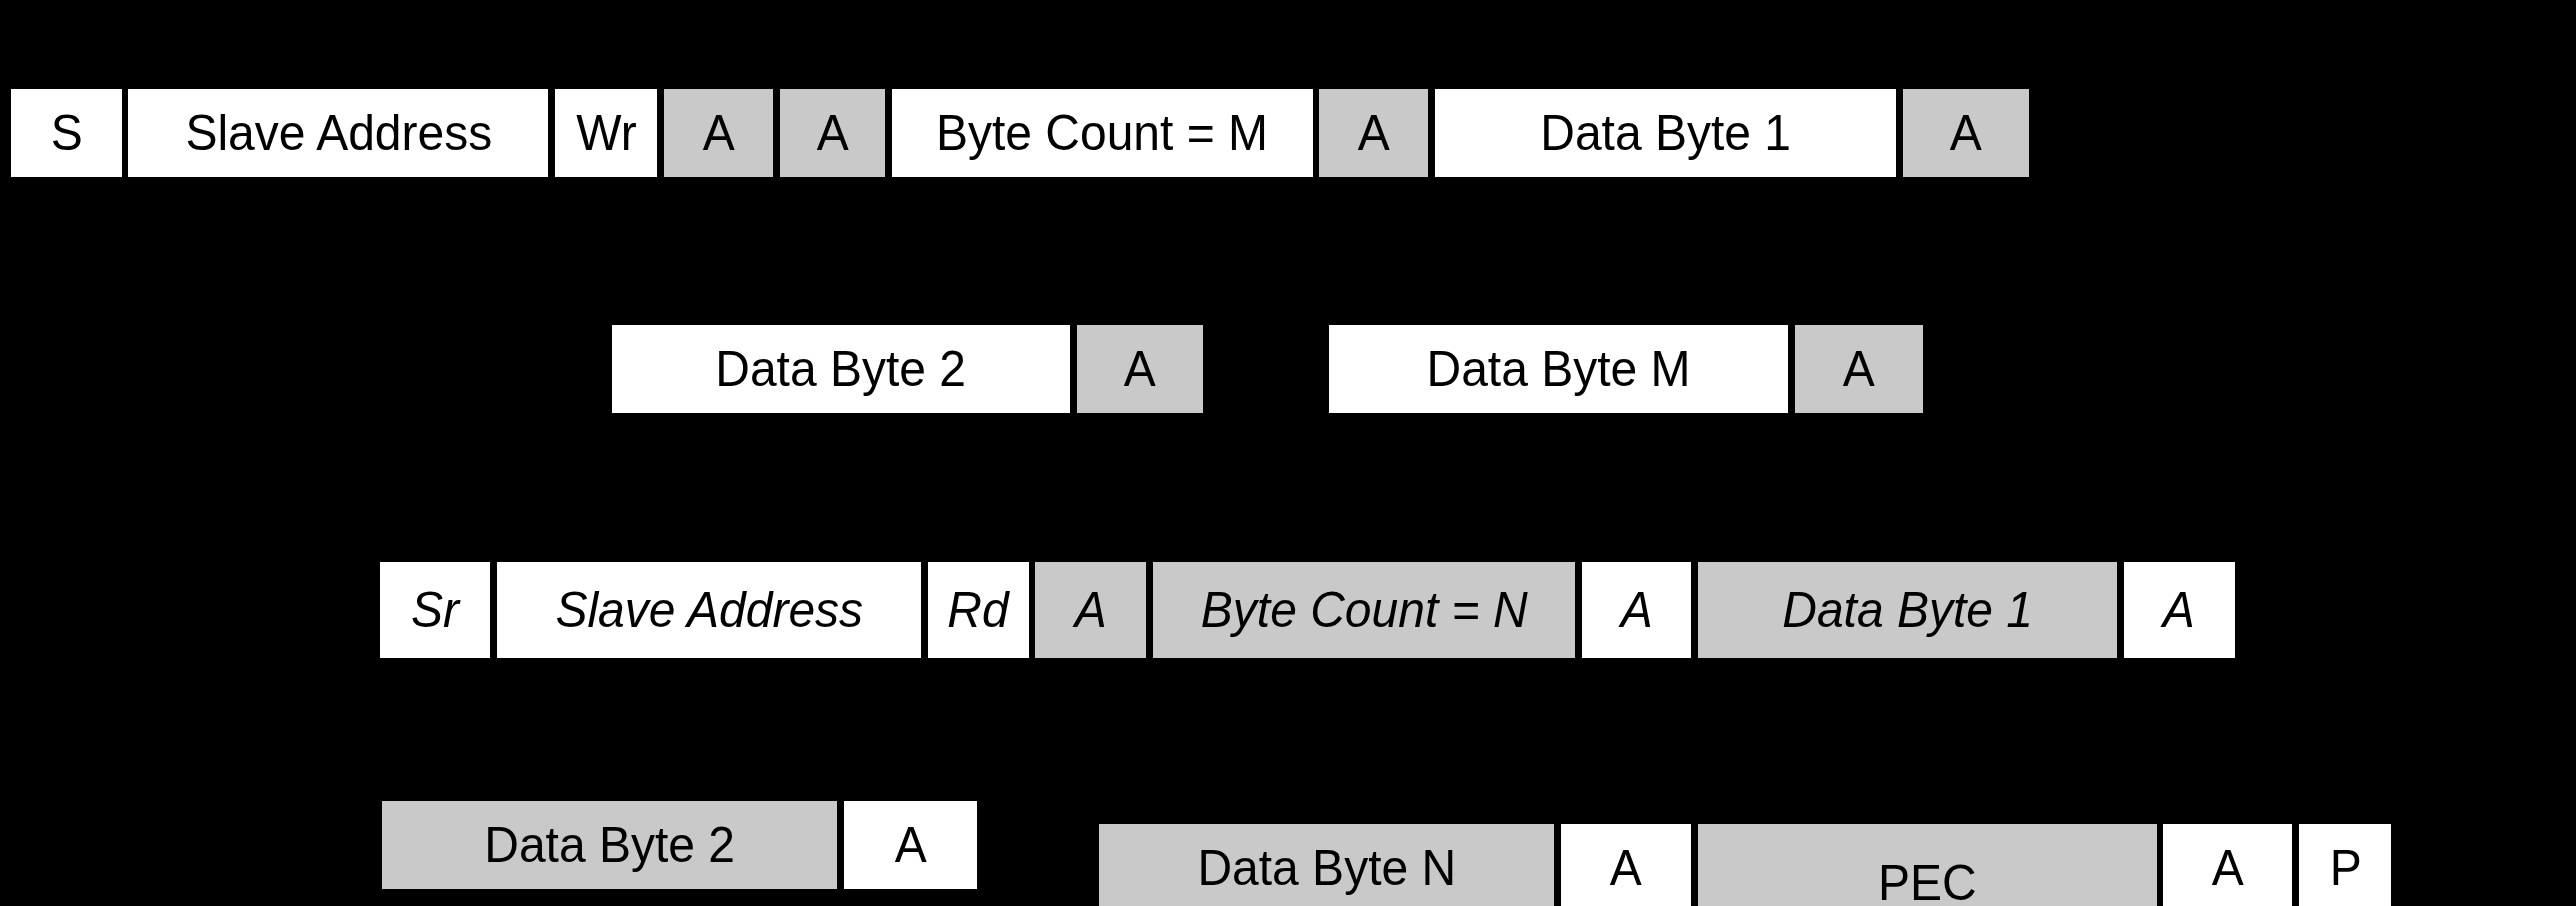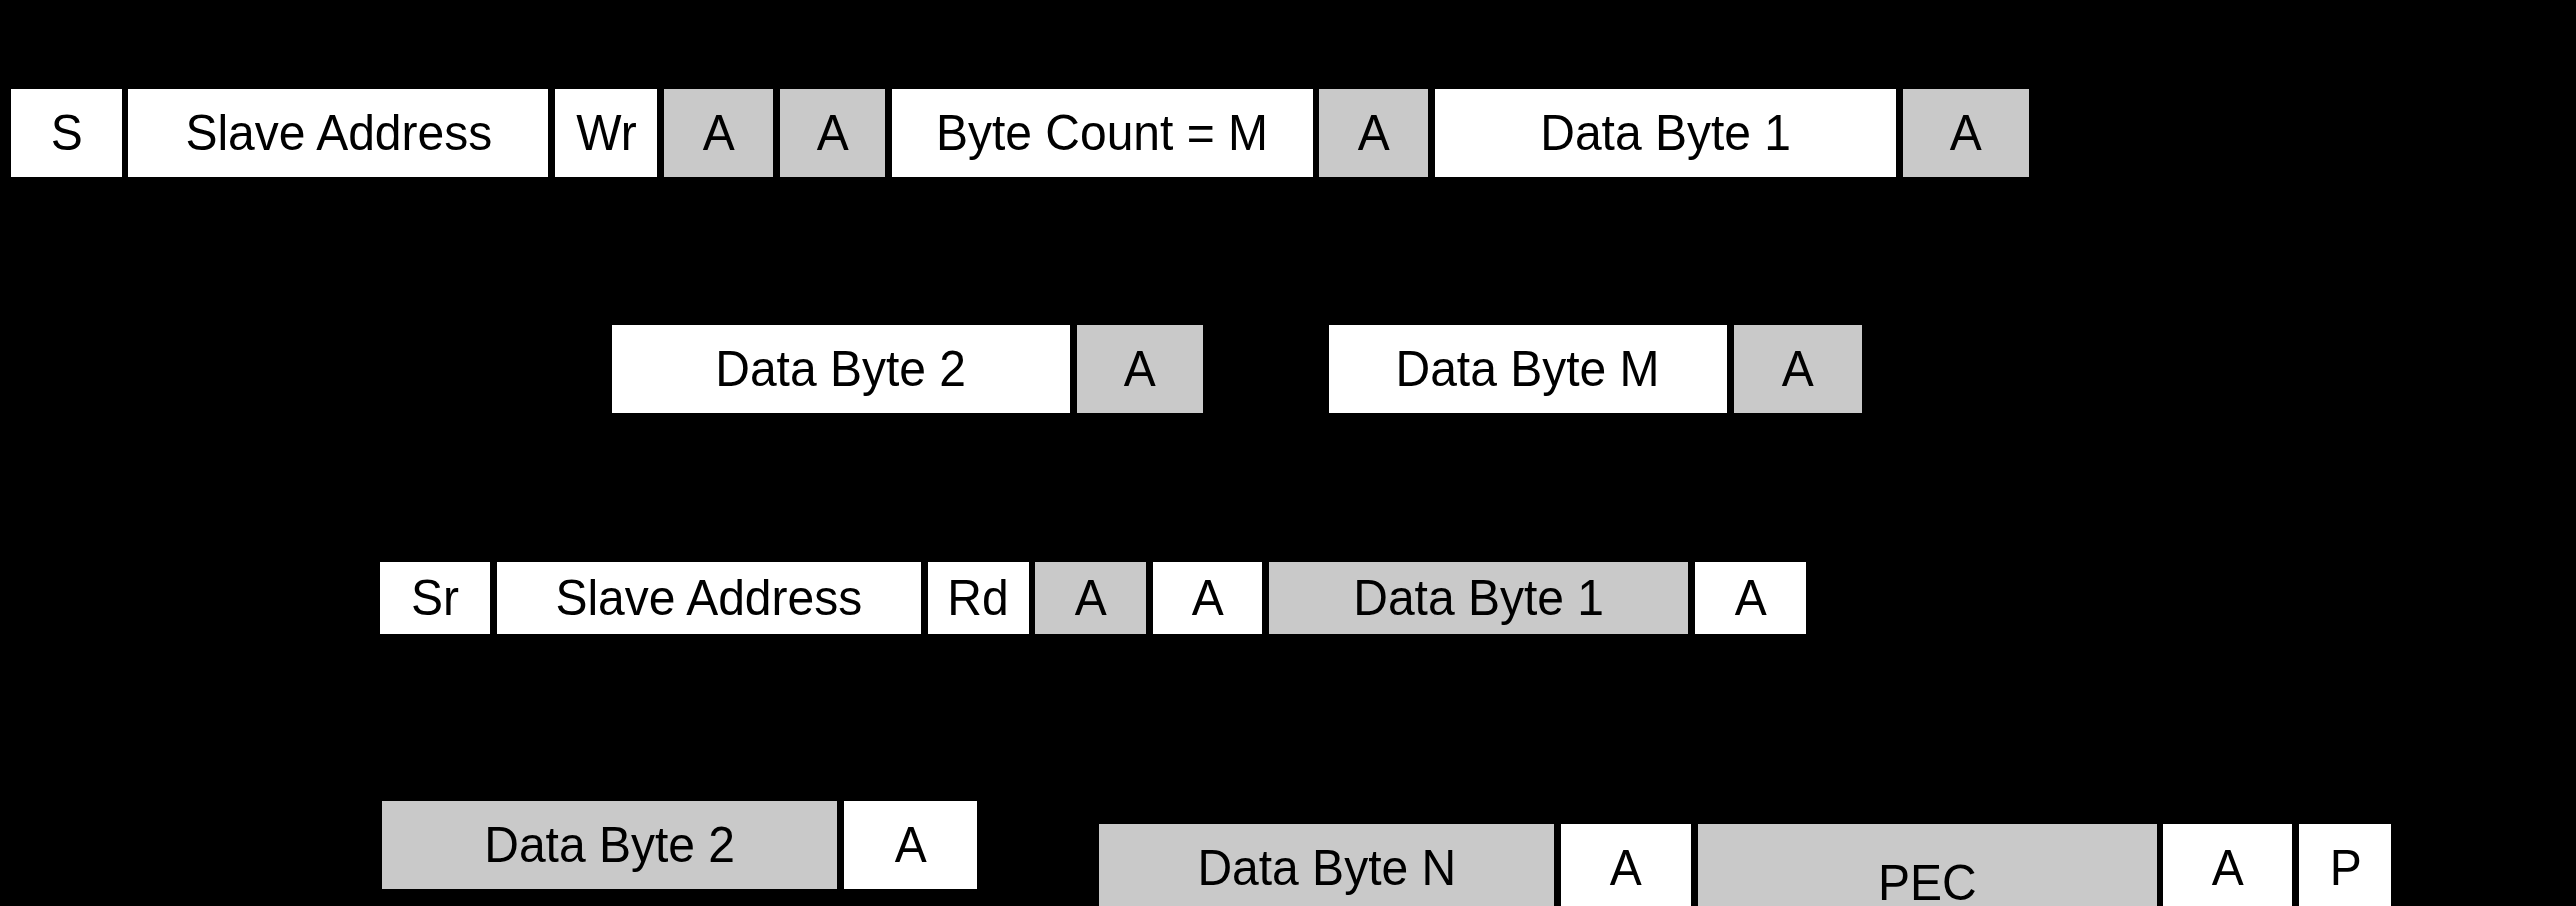--- a/index.html
+++ b/index.html
@@ -84,41 +84,44 @@
     <div class="frame-row" style="top: 325px; height: 88px;">
       <div class="field-group" style="left: 612px;">
         <div class="field-box white" style="width: 458px;">
           <span class="field-label">Data Byte 2</span>
         </div>
         <div class="field-box gray" style="width: 126px;">
           <span class="field-label">A</span>
         </div>
       </div>
       <div class="field-group" style="left: 1329px;">
-        <div class="field-box white" style="width: 398px;">
+        <div class="field-box white" style="width: 459px;">
           <span class="field-label">Data Byte M</span>
         </div>
         <div class="field-box gray" style="width: 128px;">
           <span class="field-label">A</span>
         </div>
       </div>
     </div>
-    <div class="frame-row" style="top: 562px; height: 72px;">
+    <div class="frame-row" style="top: 562px; height: 96px; font-style: italic;">
       <div class="field-group" style="left: 380px;">
         <div class="field-box white" style="width: 110px;">
           <span class="field-label">Sr</span>
         </div>
         <div class="field-box white" style="width: 424px;">
           <span class="field-label">Slave Address</span>
         </div>
         <div class="field-box white" style="width: 101px;">
           <span class="field-label">Rd</span>
         </div>
         <div class="field-box gray" style="width: 111px;">
           <span class="field-label">A</span>
+        </div>
+        <div class="field-box gray" style="width: 422px;">
+          <span class="field-label">Byte Count = N</span>
         </div>
         <div class="field-box white" style="width: 109px;">
           <span class="field-label">A</span>
         </div>
         <div class="field-box gray" style="width: 419px;">
           <span class="field-label">Data Byte 1</span>
         </div>
         <div class="field-box white" style="width: 111px;">
           <span class="field-label">A</span>
         </div>

